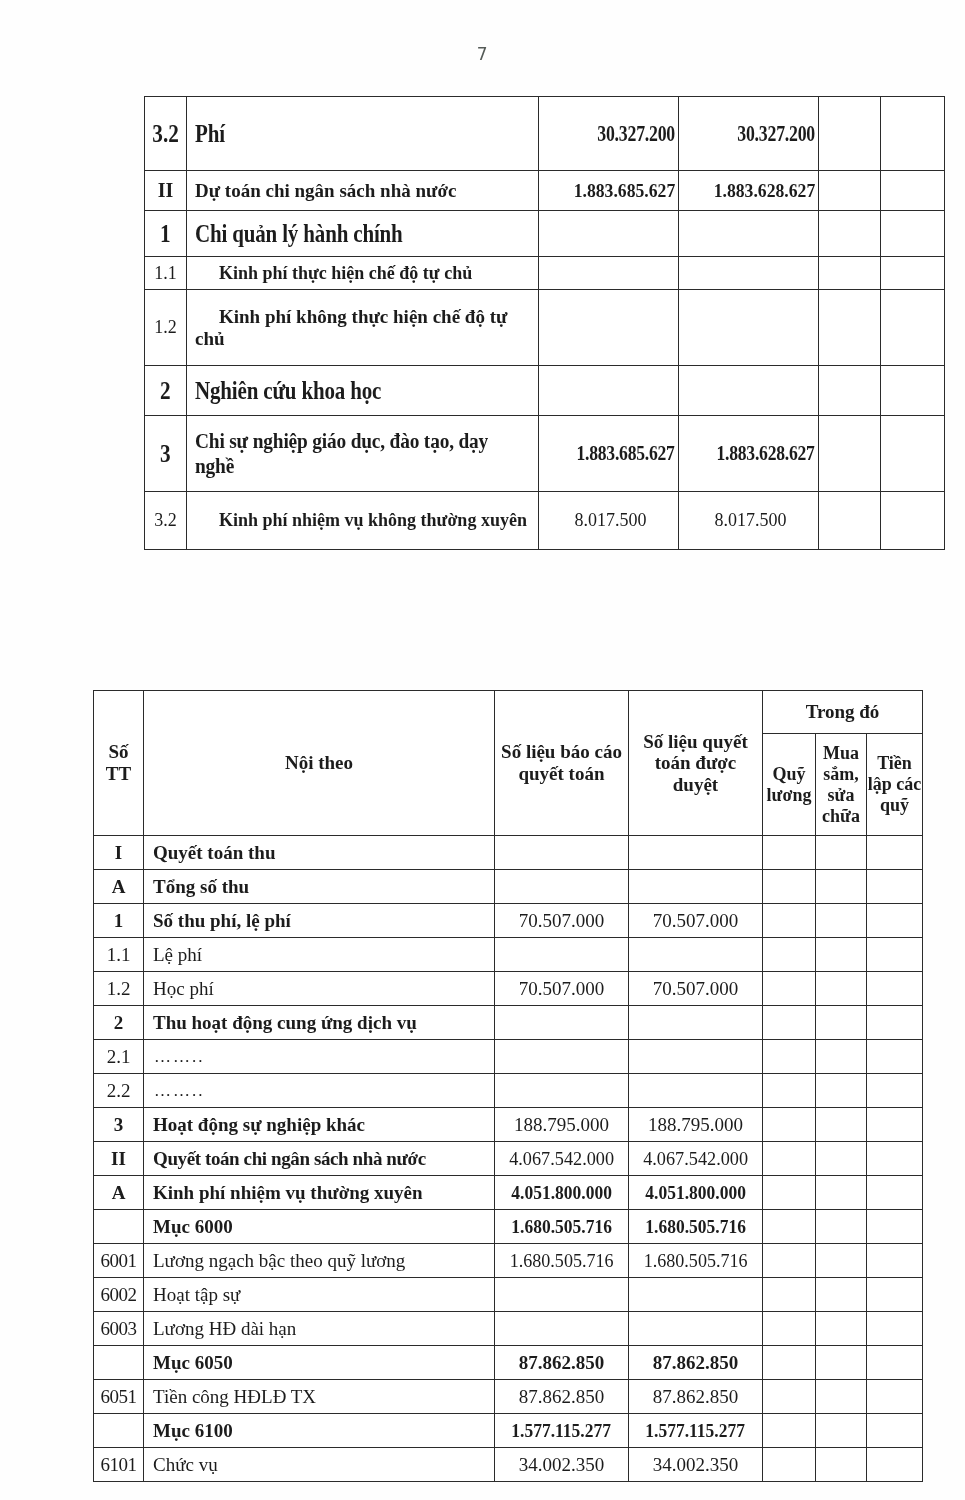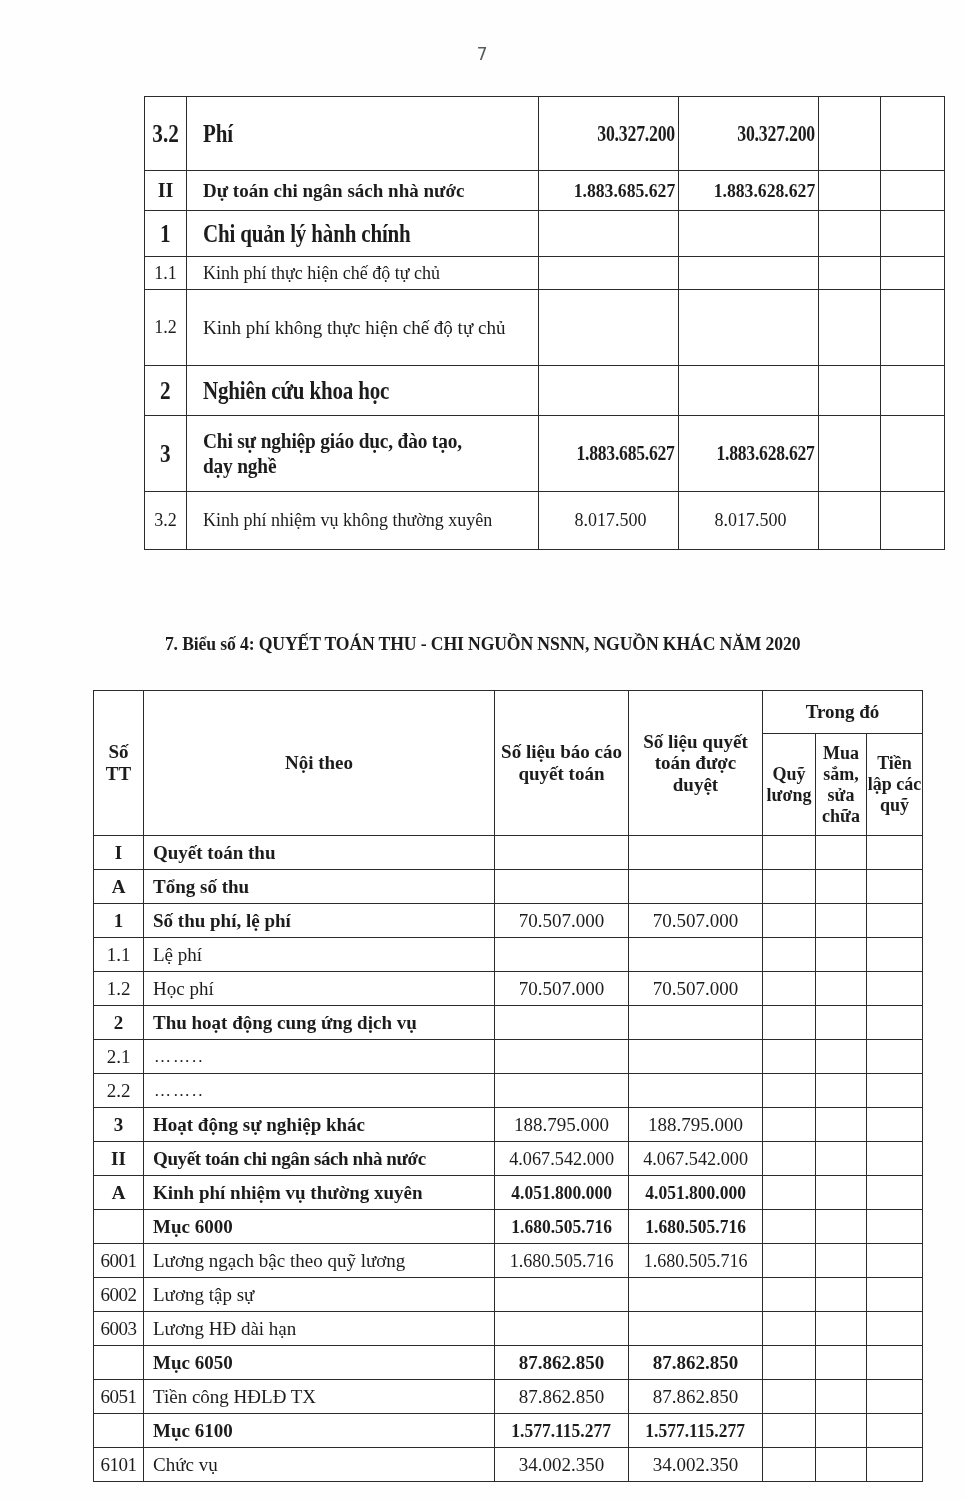--- a/index.html
+++ b/index.html
@@ -59,21 +59,21 @@
   }
   #table-one td {
     height: 30px;
   }
   #table-one td.c-tt {
     text-align: center;
     padding: 0 1px;
   }
   #table-one td.c-name {
     text-align: left;
-    padding-left: 16px;
+    padding-left: 8px;
   }
   #table-one td.c-val {
     text-align: right;
     padding-right: 3px;
     white-space: nowrap;
   }
   #table-one td.c-blank { }
 
   
   .t1-heavy {
@@ -83,22 +83,23 @@
     transform: scaleX(0.84);
     transform-origin: left center;
     display: inline-block;
     letter-spacing: -0.2px;
   }
   .t1-bold {
     font-weight: bold;
     font-size: 19px;
   }
   .t1-plain {
-    font-weight: normal;
+    font-weight: bold;
     font-size: 18px;
+    margin-left: 24px;
   }
   .t1-num-heavy {
     font-weight: bold;
     font-size: 24px;
     font-family: "Liberation Serif", serif;
     transform: scaleX(0.74);
     transform-origin: right center;
     display: inline-block;
     letter-spacing: -0.3px;
   }
@@ -278,23 +279,20 @@
         <td class="c-val" style="text-align:center;padding-right:0"><span class="t1-num-plain" style="transform:none">8.017.500</span></td>
         <td class="c-val" style="text-align:center;padding-right:0"><span class="t1-num-plain" style="transform:none">8.017.500</span></td>
         <td class="c-blank"></td>
         <td class="c-blank"></td>
       </tr>
 
 
     </tbody>
   </table>
 
-  <div class="section-heading">
-    <span class="squeeze">7. Biểu số 4: QUYẾT TOÁN THU - CHI NGUỒN NSNN, NGUỒN KHÁC NĂM 2020</span>
-  </div>
 
   <table id="table-two" class="doc-table">
     <colgroup>
       <col style="width:50px">
       <col style="width:351px">
       <col style="width:134px">
       <col style="width:134px">
       <col style="width:53px">
       <col style="width:51px">
       <col style="width:56px">
@@ -440,21 +438,21 @@
         <td class="c-name">Lương ngạch bậc theo quỹ lương</td>
         <td class="c-val"><span class="num" style="transform:scaleX(0.95)">1.680.505.716</span></td>
         <td class="c-val"><span class="num" style="transform:scaleX(0.95)">1.680.505.716</span></td>
         <td class="c-val"></td>
         <td class="c-val"></td>
         <td class="c-val"></td>
       </tr>
 
       <tr>
         <td class="c-tt tt-code">6002</td>
-        <td class="c-name">Lương tập sự</td>
+        <td class="c-name">Hoạt tập sự</td>
         <td class="c-val"><span class="num"></span></td>
         <td class="c-val"><span class="num"></span></td>
         <td class="c-val"></td>
         <td class="c-val"></td>
         <td class="c-val"></td>
       </tr>
 
       <tr>
         <td class="c-tt tt-code">6003</td>
         <td class="c-name">Lương HĐ dài hạn</td>

